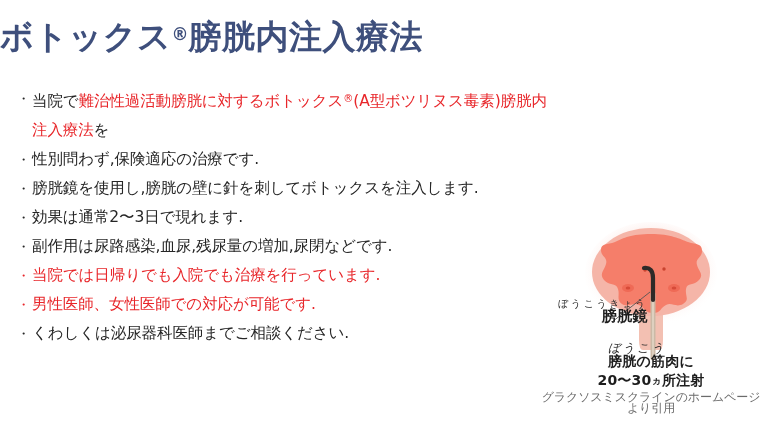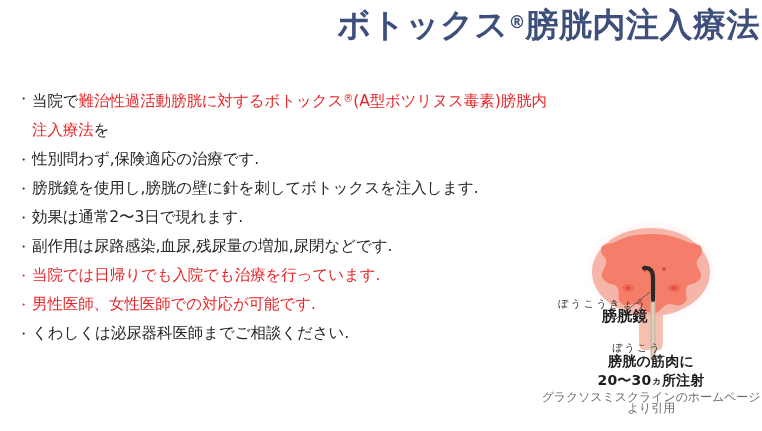--- a/index.html
+++ b/index.html
@@ -13,24 +13,24 @@
     position: relative;
     overflow: hidden;
     font-family: "DejaVu Sans", "Liberation Sans", sans-serif;
     color: #262626;
     -webkit-font-smoothing: antialiased;
   }
 
   
   .slide-title {
     position: absolute;
-    top: 0;
+    top: 12px;
     left: 0;
     width: 760px;
-    text-align: right;
+    text-align: left;
     font-size: 33px;
     line-height: 44px;
     font-weight: bold;
     color: #3e4f7c;
     letter-spacing: 0.5px;
     white-space: nowrap;
   }
   .slide-title .reg {
     font-size: 17px;
     vertical-align: 8px;
@@ -113,25 +113,26 @@
 
   .fig-caption {
     position: absolute;
     left: 0;
     top: 122px;
     width: 222px;
     text-align: center;
   }
   .fig-caption .furi {
     display: block;
-    font-size: 10px;
+    font-size: 12px;
     line-height: 8px;
     letter-spacing: 2.2px;
     color: #2b2b2b;
     margin-left: -28px;
+    font-style: italic;
   }
   .fig-caption .cap-line {
     display: block;
     font-size: 14px;
     line-height: 19px;
     font-weight: bold;
     color: #1d1d1d;
     letter-spacing: 0.2px;
   }
   .fig-caption .cap-line .small-k {

